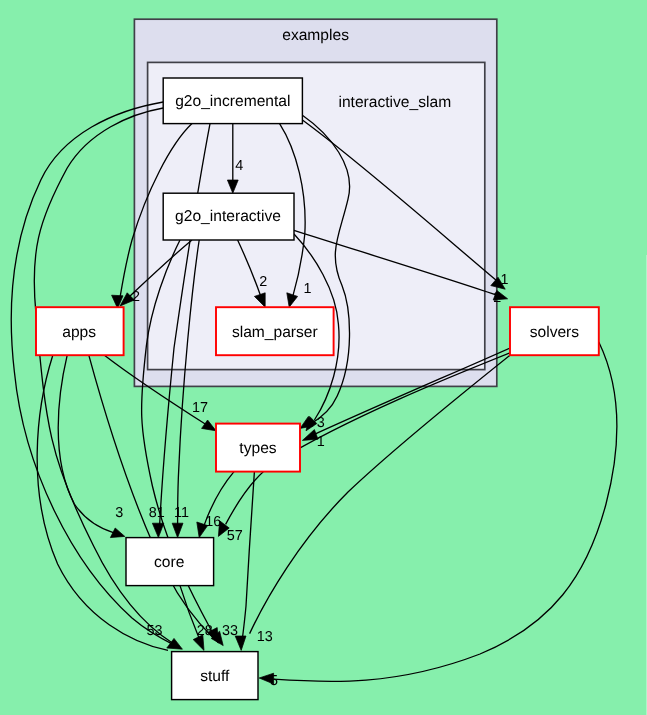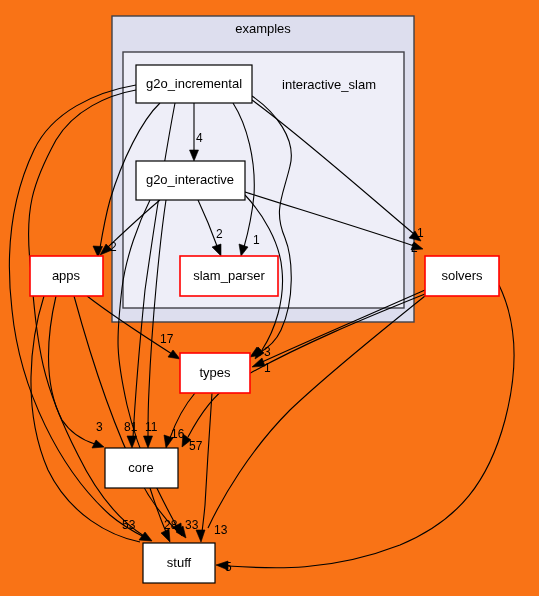--- a/index.html
+++ b/index.html
@@ -7,21 +7,21 @@
     padding: 0;
     background: #ffffff;
   }
   body {
     font-family: "Liberation Sans", sans-serif;
   }
   #canvas {
     position: relative;
     width: 539px;
     height: 596px;
-    background: #f97316;
+    background: #86efac;
     overflow: hidden;
   }
   #graph-svg {
     position: absolute;
     left: 0;
     top: 0;
     width: 539px;
     height: 596px;
   }
   .cluster-rect {

